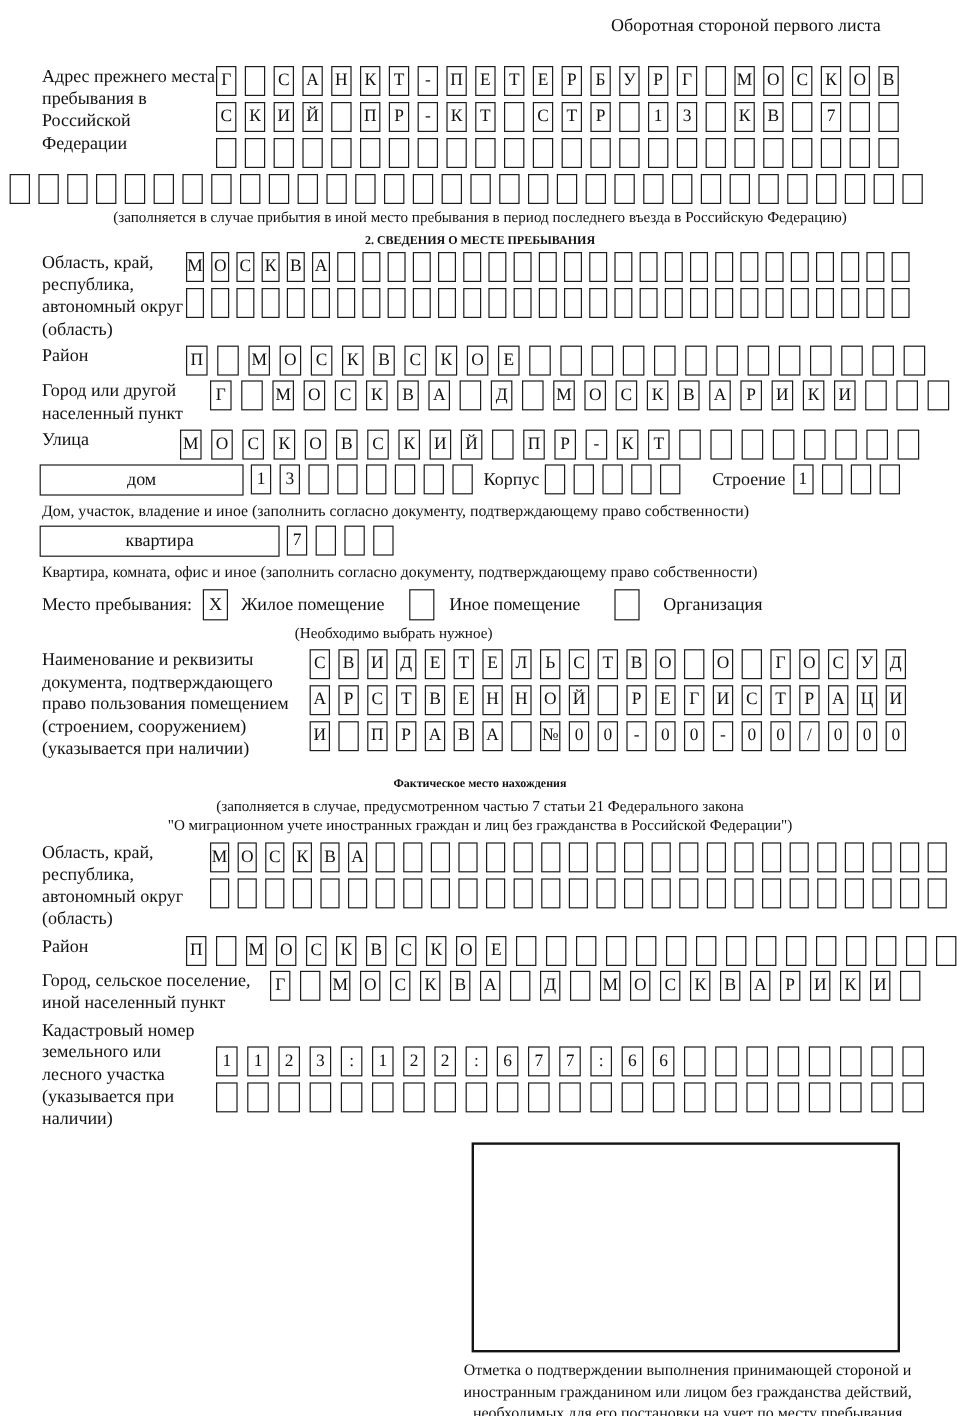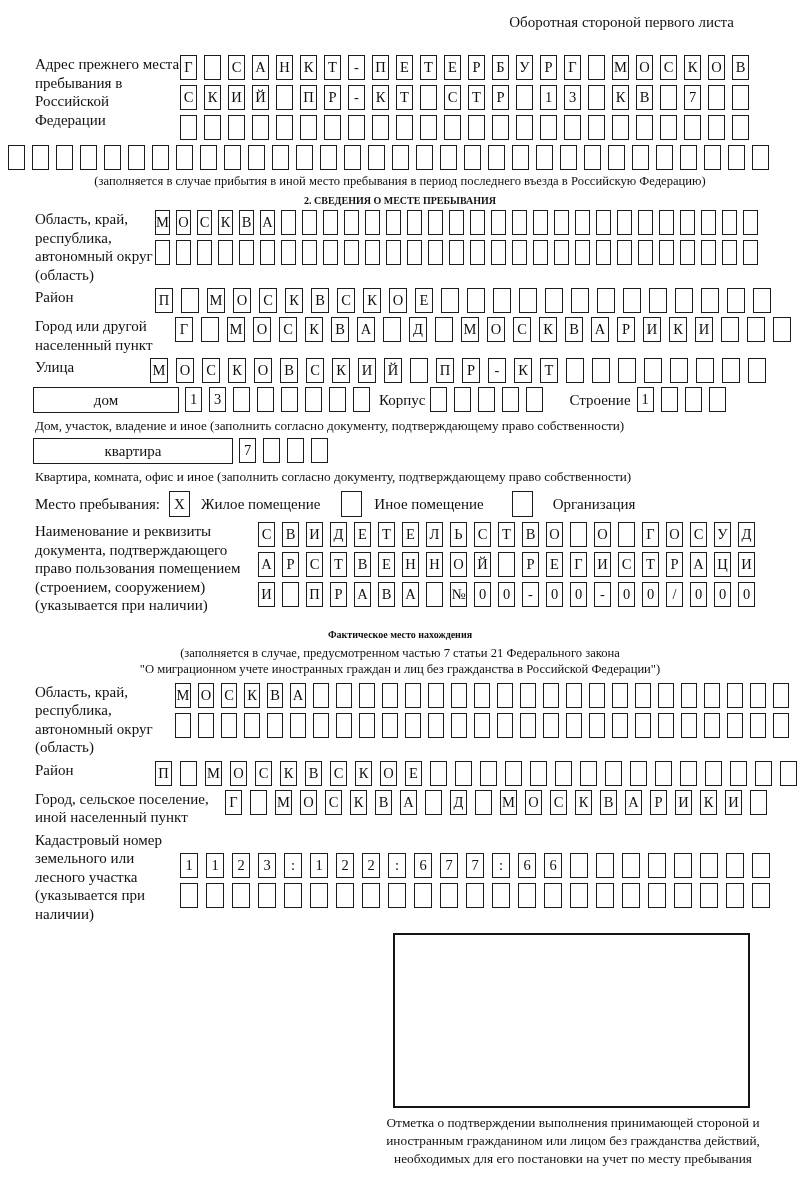--- a/index.html
+++ b/index.html
@@ -322,21 +322,21 @@
         <span class="cell"></span>
         <span class="cell"></span>
         <span class="cell"></span>
         <span class="cell"></span>
         <span class="cell"></span>
         <span class="cell"></span>
       </div>
   </div>
 
   <div class="frow">
-    <div class="wbox" style="width:146px;margin-left:25px">дом</div>
+    <div class="wbox" style="width:170px;margin-left:25px">дом</div>
     <div class="cells c24" style="margin-left:6px">
         <span class="cell">1</span>
         <span class="cell">3</span>
         <span class="cell"></span>
         <span class="cell"></span>
         <span class="cell"></span>
         <span class="cell"></span>
         <span class="cell"></span>
         <span class="cell"></span>
       </div>
@@ -371,20 +371,21 @@
 
   <div class="frow" style="margin-top:6px">
     <div class="inline-lbl" style="margin-left:27px">Место пребывания:</div>
     <div class="chk" style="margin-left:9px">X</div>
     <div class="inline-lbl" style="margin-left:11px">Жилое помещение</div>
     <div class="chk" style="margin-left:21px"></div>
     <div class="inline-lbl" style="margin-left:12px">Иное помещение</div>
     <div class="chk" style="margin-left:28px"></div>
     <div class="inline-lbl" style="margin-left:20px">Организация</div>
   </div>
+  <div class="note" style="width:640px;text-align:center">(Необходимо выбрать нужное)</div>
 
   <div class="frow" style="margin-top:5px">
     <div class="lbl" style="width:250px">Наименование и реквизиты документа, подтверждающего право пользования помещением (строением, сооружением) (указывается при наличии)</div>
     <div class="stack">
       <div class="cells c24">
           <span class="cell">С</span>
           <span class="cell">В</span>
           <span class="cell">И</span>
           <span class="cell">Д</span>
           <span class="cell">Е</span>

